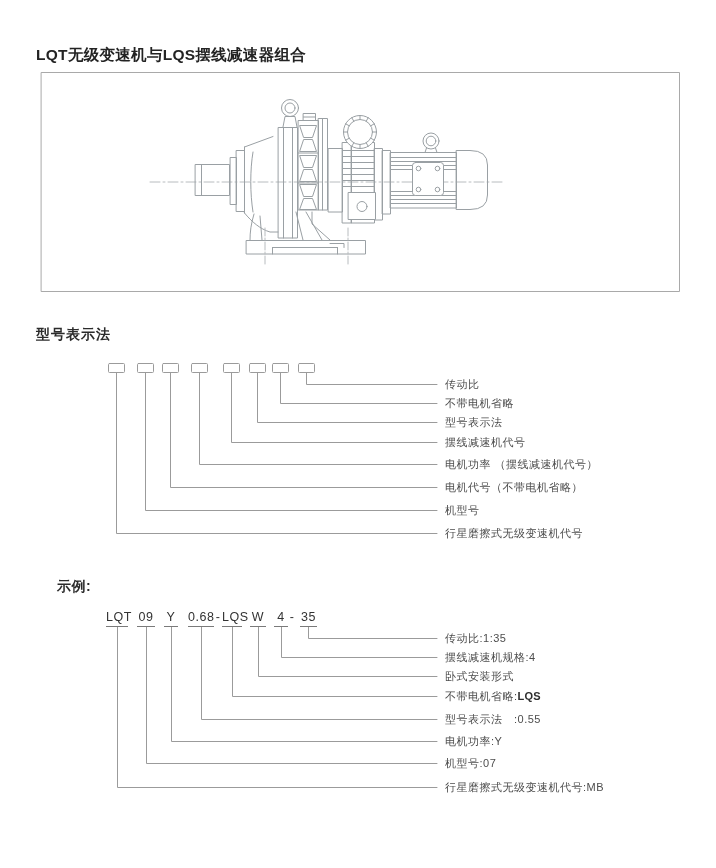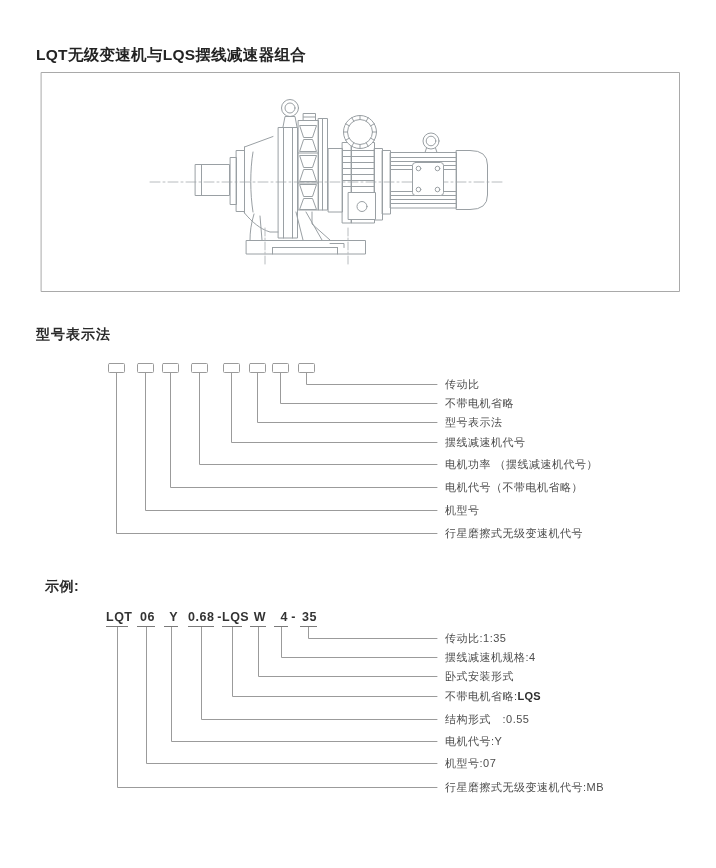--- a/index.html
+++ b/index.html
@@ -17,31 +17,31 @@
   .title{
     left:36px;top:45px;
     font-size:15.5px;font-weight:700;color:#232323;
     letter-spacing:0.3px;white-space:nowrap;
   }
   .sec-head{
     font-size:14px;font-weight:700;color:#2b2b2b;
     letter-spacing:1px;white-space:nowrap;
   }
   .sec-head.notation{left:36px;top:326px;}
-  .sec-head.example{left:45px;top:578px;letter-spacing:0.5px;}
+  .sec-head.example{left:57px;top:578px;letter-spacing:0.5px;}
   .leader-label{
     left:445px;
     font-size:11px;line-height:14px;color:#4d4d4d;
     letter-spacing:0.5px;white-space:nowrap;
   }
   .leader-label b{font-weight:700;color:#2e2e2e;letter-spacing:0.2px;}
   .tok{
     position:absolute;top:611px;height:13px;
-    font-size:12.5px;line-height:13px;font-weight:700;color:#333;
-    text-align:right;letter-spacing:0.5px;
+    font-size:12.5px;line-height:13px;font-weight:400;color:#333;
+    text-align:center;letter-spacing:0.5px;
     padding-bottom:2px;
   }
   .tok.u{border-bottom:1px solid #7a7a7a;}
 </style>
 </head>
 <body>
 
 <div class="page">
 
   <svg class="linework" width="716" height="868" viewBox="0 0 716 868" fill="none" stroke-linecap="round" stroke-linejoin="round">
@@ -171,32 +171,32 @@
   <div class="abs leader-label" style="top:415px">型号表示法</div>
   <div class="abs leader-label" style="top:435px">摆线减速机代号</div>
   <div class="abs leader-label" style="top:457px">电机功率 （摆线减速机代号）</div>
   <div class="abs leader-label" style="top:480px">电机代号（不带电机省略）</div>
   <div class="abs leader-label" style="top:503px">机型号</div>
   <div class="abs leader-label" style="top:526px">行星磨擦式无级变速机代号</div>
 
   <div class="abs sec-head example">示例:</div>
 
   <span class="tok u" style="left:106px;width:22px">LQT</span>
-  <span class="tok u" style="left:137px;width:18px">06</span>
+  <span class="tok u" style="left:137px;width:18px">09</span>
   <span class="tok u" style="left:164px;width:14px">Y</span>
   <span class="tok u" style="left:188px;width:26px">0.68</span>
   <span class="tok" style="left:214px;width:8px">-</span>
   <span class="tok u" style="left:222px;width:20px">LQS</span>
   <span class="tok u" style="left:250px;width:16px">W</span>
   <span class="tok u" style="left:274px;width:14px">4</span>
   <span class="tok" style="left:288px;width:8px">-</span>
   <span class="tok u" style="left:300px;width:17px">35</span>
 
   <div class="abs leader-label" style="top:631px">传动比:1:35</div>
   <div class="abs leader-label" style="top:650px">摆线减速机规格:4</div>
   <div class="abs leader-label" style="top:669px">卧式安装形式</div>
   <div class="abs leader-label" style="top:689px"><span>不带电机省略:</span><b>LQS</b></div>
-  <div class="abs leader-label" style="top:712px">结构形式　:0.55</div>
-  <div class="abs leader-label" style="top:734px">电机代号:Y</div>
+  <div class="abs leader-label" style="top:712px">型号表示法　:0.55</div>
+  <div class="abs leader-label" style="top:734px">电机功率:Y</div>
   <div class="abs leader-label" style="top:756px">机型号:07</div>
   <div class="abs leader-label" style="top:780px">行星磨擦式无级变速机代号:MB</div>
 
 </div>
 
 </body></html>

